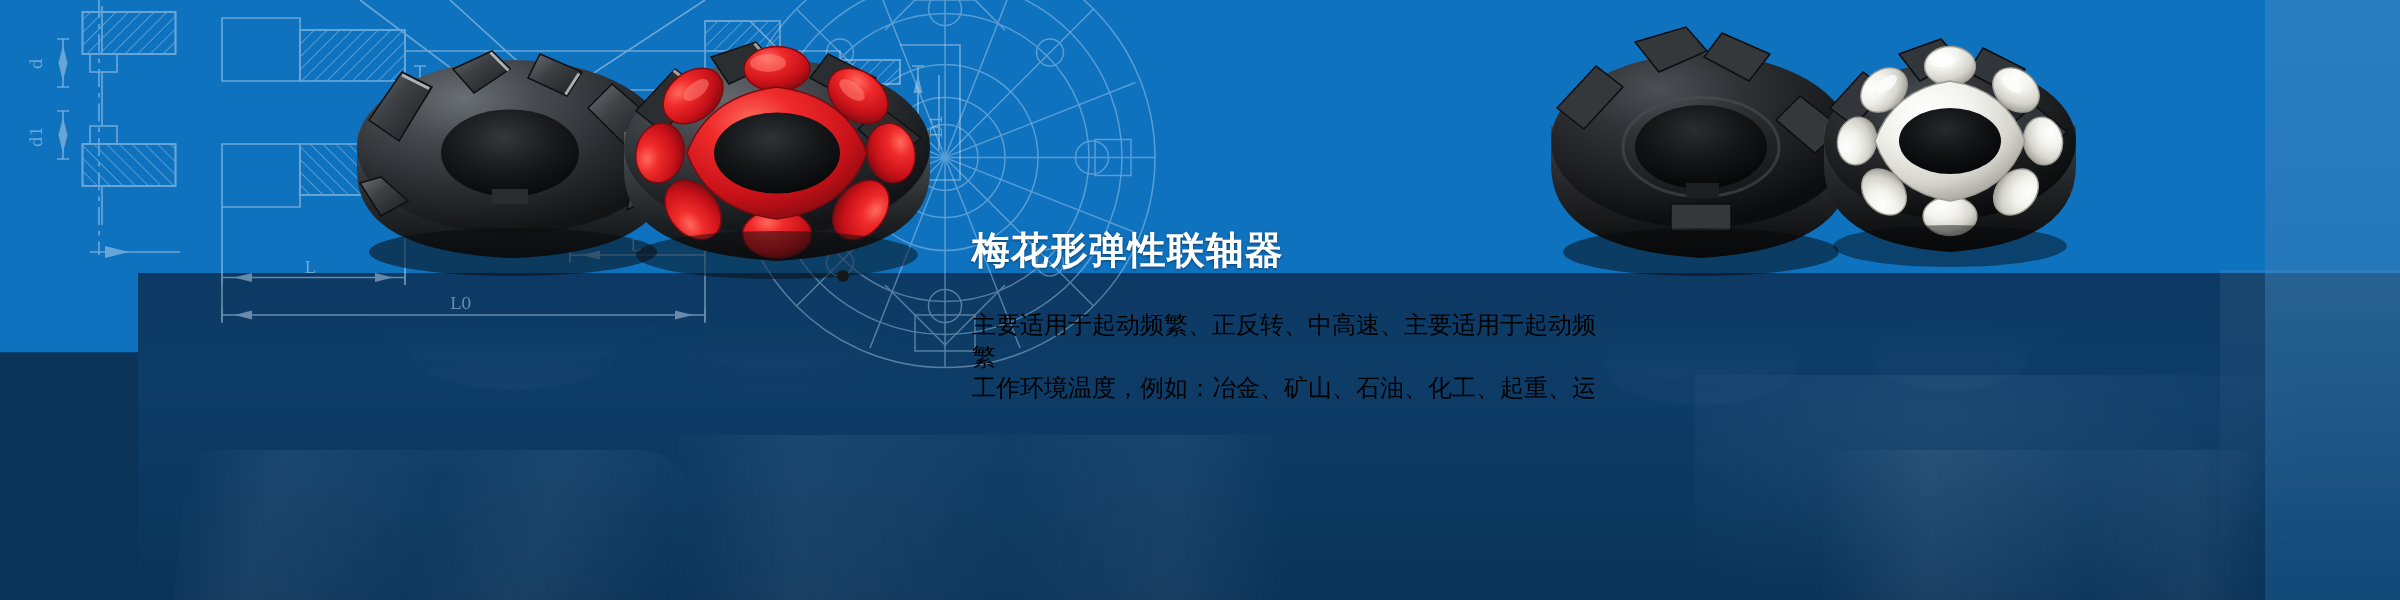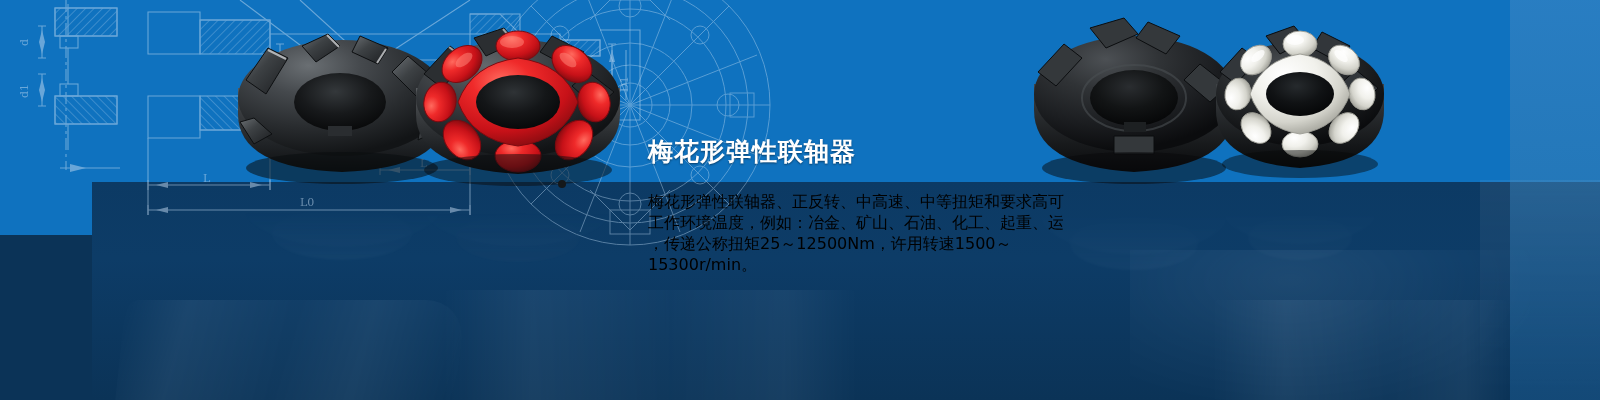--- a/index.html
+++ b/index.html
@@ -59,21 +59,21 @@
 
   .reflect{
     position:absolute;opacity:.30;
     transform:scaleY(-1);
     -webkit-mask-image:linear-gradient(180deg,rgba(0,0,0,.85) 0%,rgba(0,0,0,.25) 45%,rgba(0,0,0,0) 80%);
             mask-image:linear-gradient(180deg,rgba(0,0,0,.85) 0%,rgba(0,0,0,.25) 45%,rgba(0,0,0,0) 80%);
     filter:blur(1px);
   }
 
   
-  .text-block{position:absolute;left:648px;top:138px;width:420px;}
+  .text-block{position:absolute;left:648px;top:153px;width:420px;}
   .title{
     font-size:25px;font-weight:bold;color:#ffffff;letter-spacing:1px;
     line-height:1.1;margin:0 0 26px 0;
     text-shadow:0 1px 2px rgba(0,0,0,.45);
   }
   .desc{
     font-size:13.5px;color:#cfe0f2;line-height:2.05;margin:0;
     letter-spacing:.3px;
     text-shadow:0 1px 1px rgba(0,0,0,.5);
   }
@@ -437,19 +437,18 @@
   </svg>
   <svg class="prod reflect" style="left:1210px;top:184px;width:180px;height:120px;" viewBox="0 0 180 120">
     <ellipse cx="90" cy="98" rx="80" ry="38" fill="#9dbdda" opacity=".42"></ellipse>
     <ellipse cx="90" cy="66" rx="52" ry="22" fill="#d8e6f2" opacity=".28"></ellipse>
   </svg>
 
   <div class="text-block">
     <h1 class="title">梅花形弹性联轴器</h1>
     <p class="desc">
       </p>
-      <div>梅花形弹性联轴器、正反转、中高速、中等扭矩和要求高可</div>
+      <div>主要适用于起动频繁、正反转、中高速、主要适用于起动频繁</div>
       <div>工作环境温度，例如：冶金、矿山、石油、化工、起重、运</div>
-      <div>，传递公称扭矩25～12500Nm，许用转速1500～15300r/min。</div>
     <p></p>
   </div>
 
 </div>
 
 </body></html>

